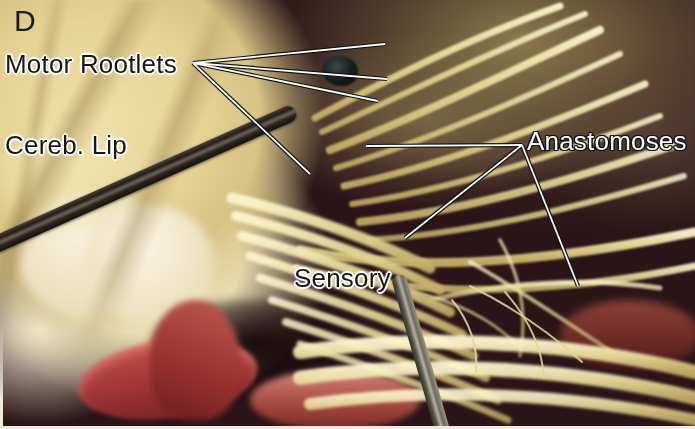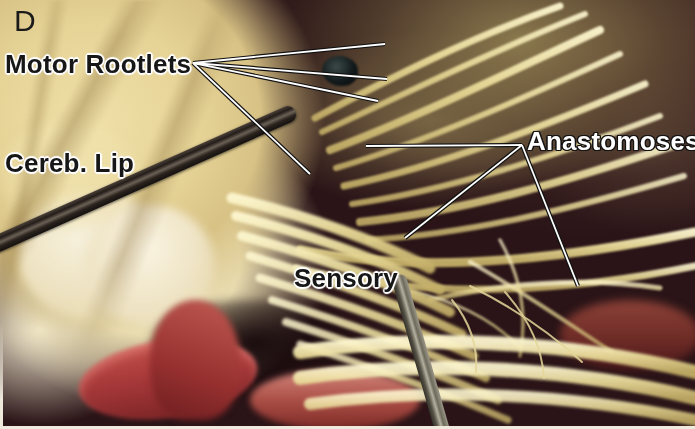--- a/index.html
+++ b/index.html
@@ -157,21 +157,21 @@
     position: absolute;
     inset: 0;
     width: 695px;
     height: 429px;
     pointer-events: none;
   }
 
   .label {
     position: absolute;
     font-family: "Liberation Sans", sans-serif;
-    font-weight: bold;
+    font-weight: normal;
     white-space: nowrap;
     line-height: 1;
     letter-spacing: 0.2px;
   }
   
   .label-dark {
     color: #171717;
     text-shadow:
       -1.6px 0 1px #ffffff,  1.6px 0 1px #ffffff,
        0 -1.6px 1px #ffffff,  0 1.6px 1px #ffffff,
@@ -189,21 +189,21 @@
       -1px 1px 0 #141414, 1px 1px 0 #141414;
   }
   
   .label-plain {
     color: #1a1a1a;
     font-weight: normal;
   }
 
   #panel-letter { left: 14px; top: 6px; font-size: 30px; }
   #label-motor-rootlets { left: 5px; top: 51px; font-size: 26px; }
-  #label-cereb-lip      { left: 5px; top: 150px; font-size: 26px; }
+  #label-cereb-lip      { left: 5px; top: 132px; font-size: 26px; }
   #label-sensory-root   { left: 294px; top: 265px; font-size: 26px; text-align: center; }
   #label-sensory-root .ln2 { display: block; margin-top: 3px; }
   #label-anastomoses    { left: 527px; top: 128px; font-size: 26px; }
 
   
   .edge-strip-bottom {
     position: absolute; left: 0; bottom: 0; width: 695px; height: 3px;
     background: #efeadd;
   }
   .edge-strip-left {

